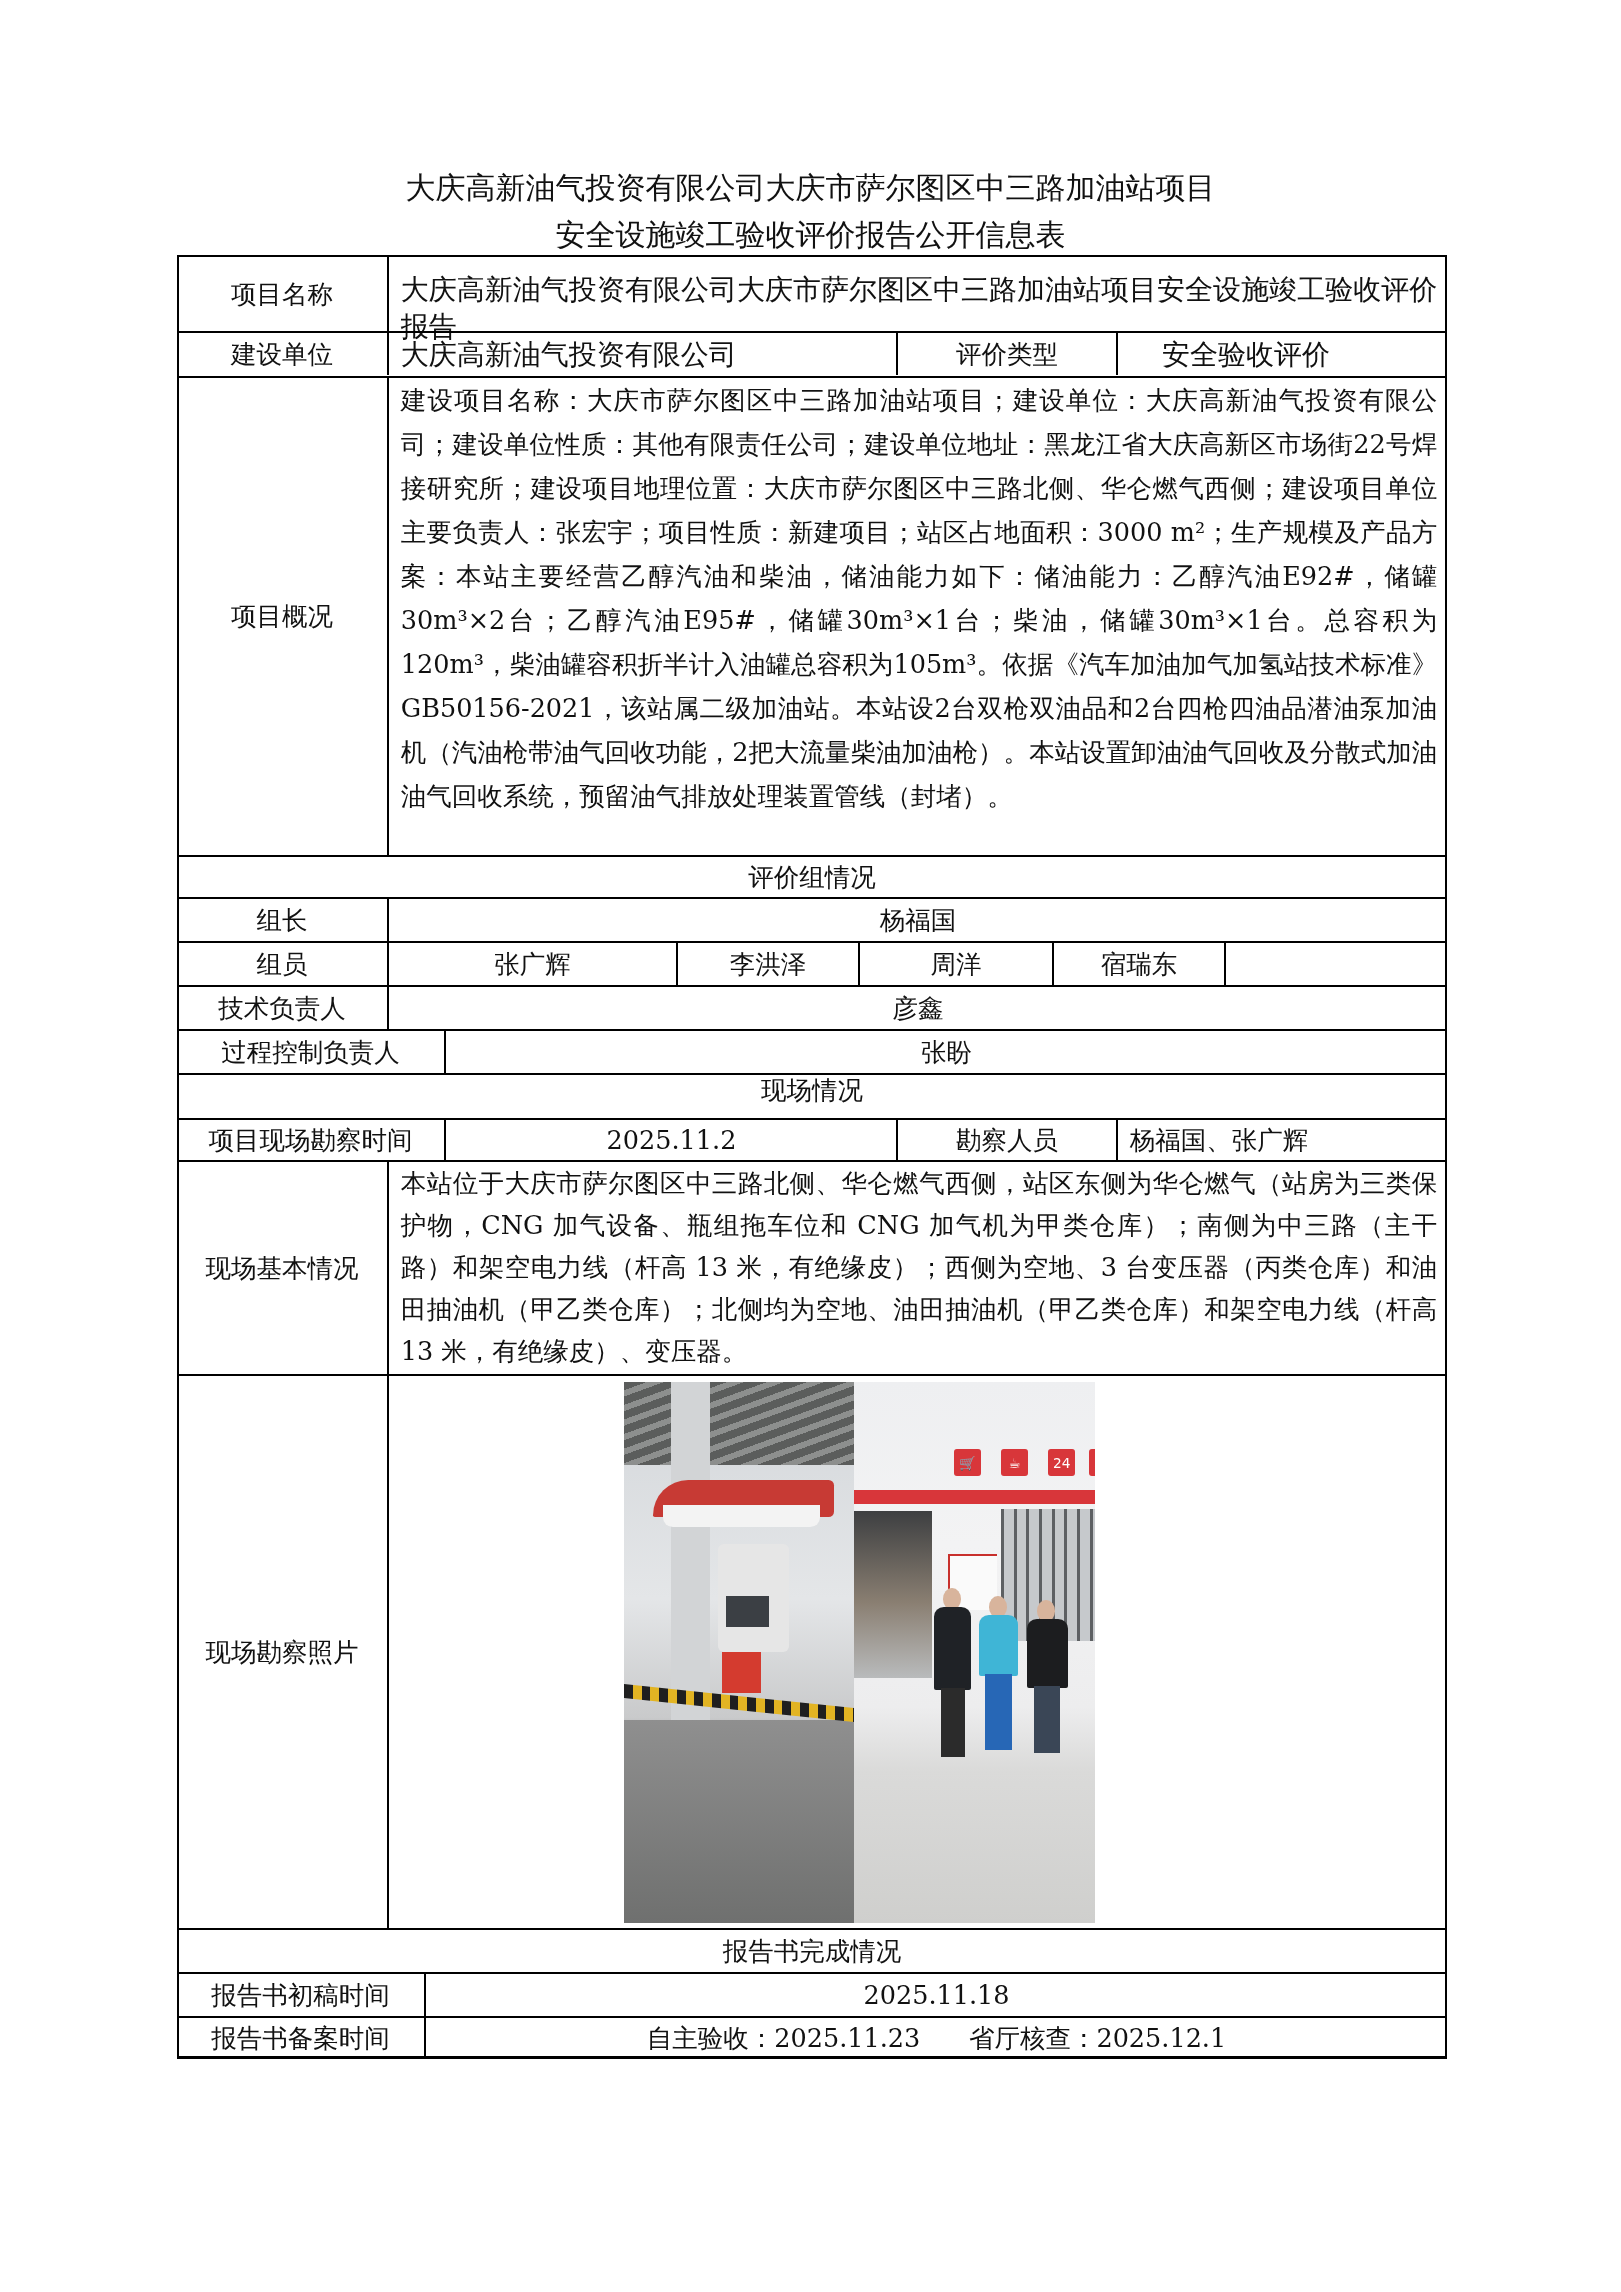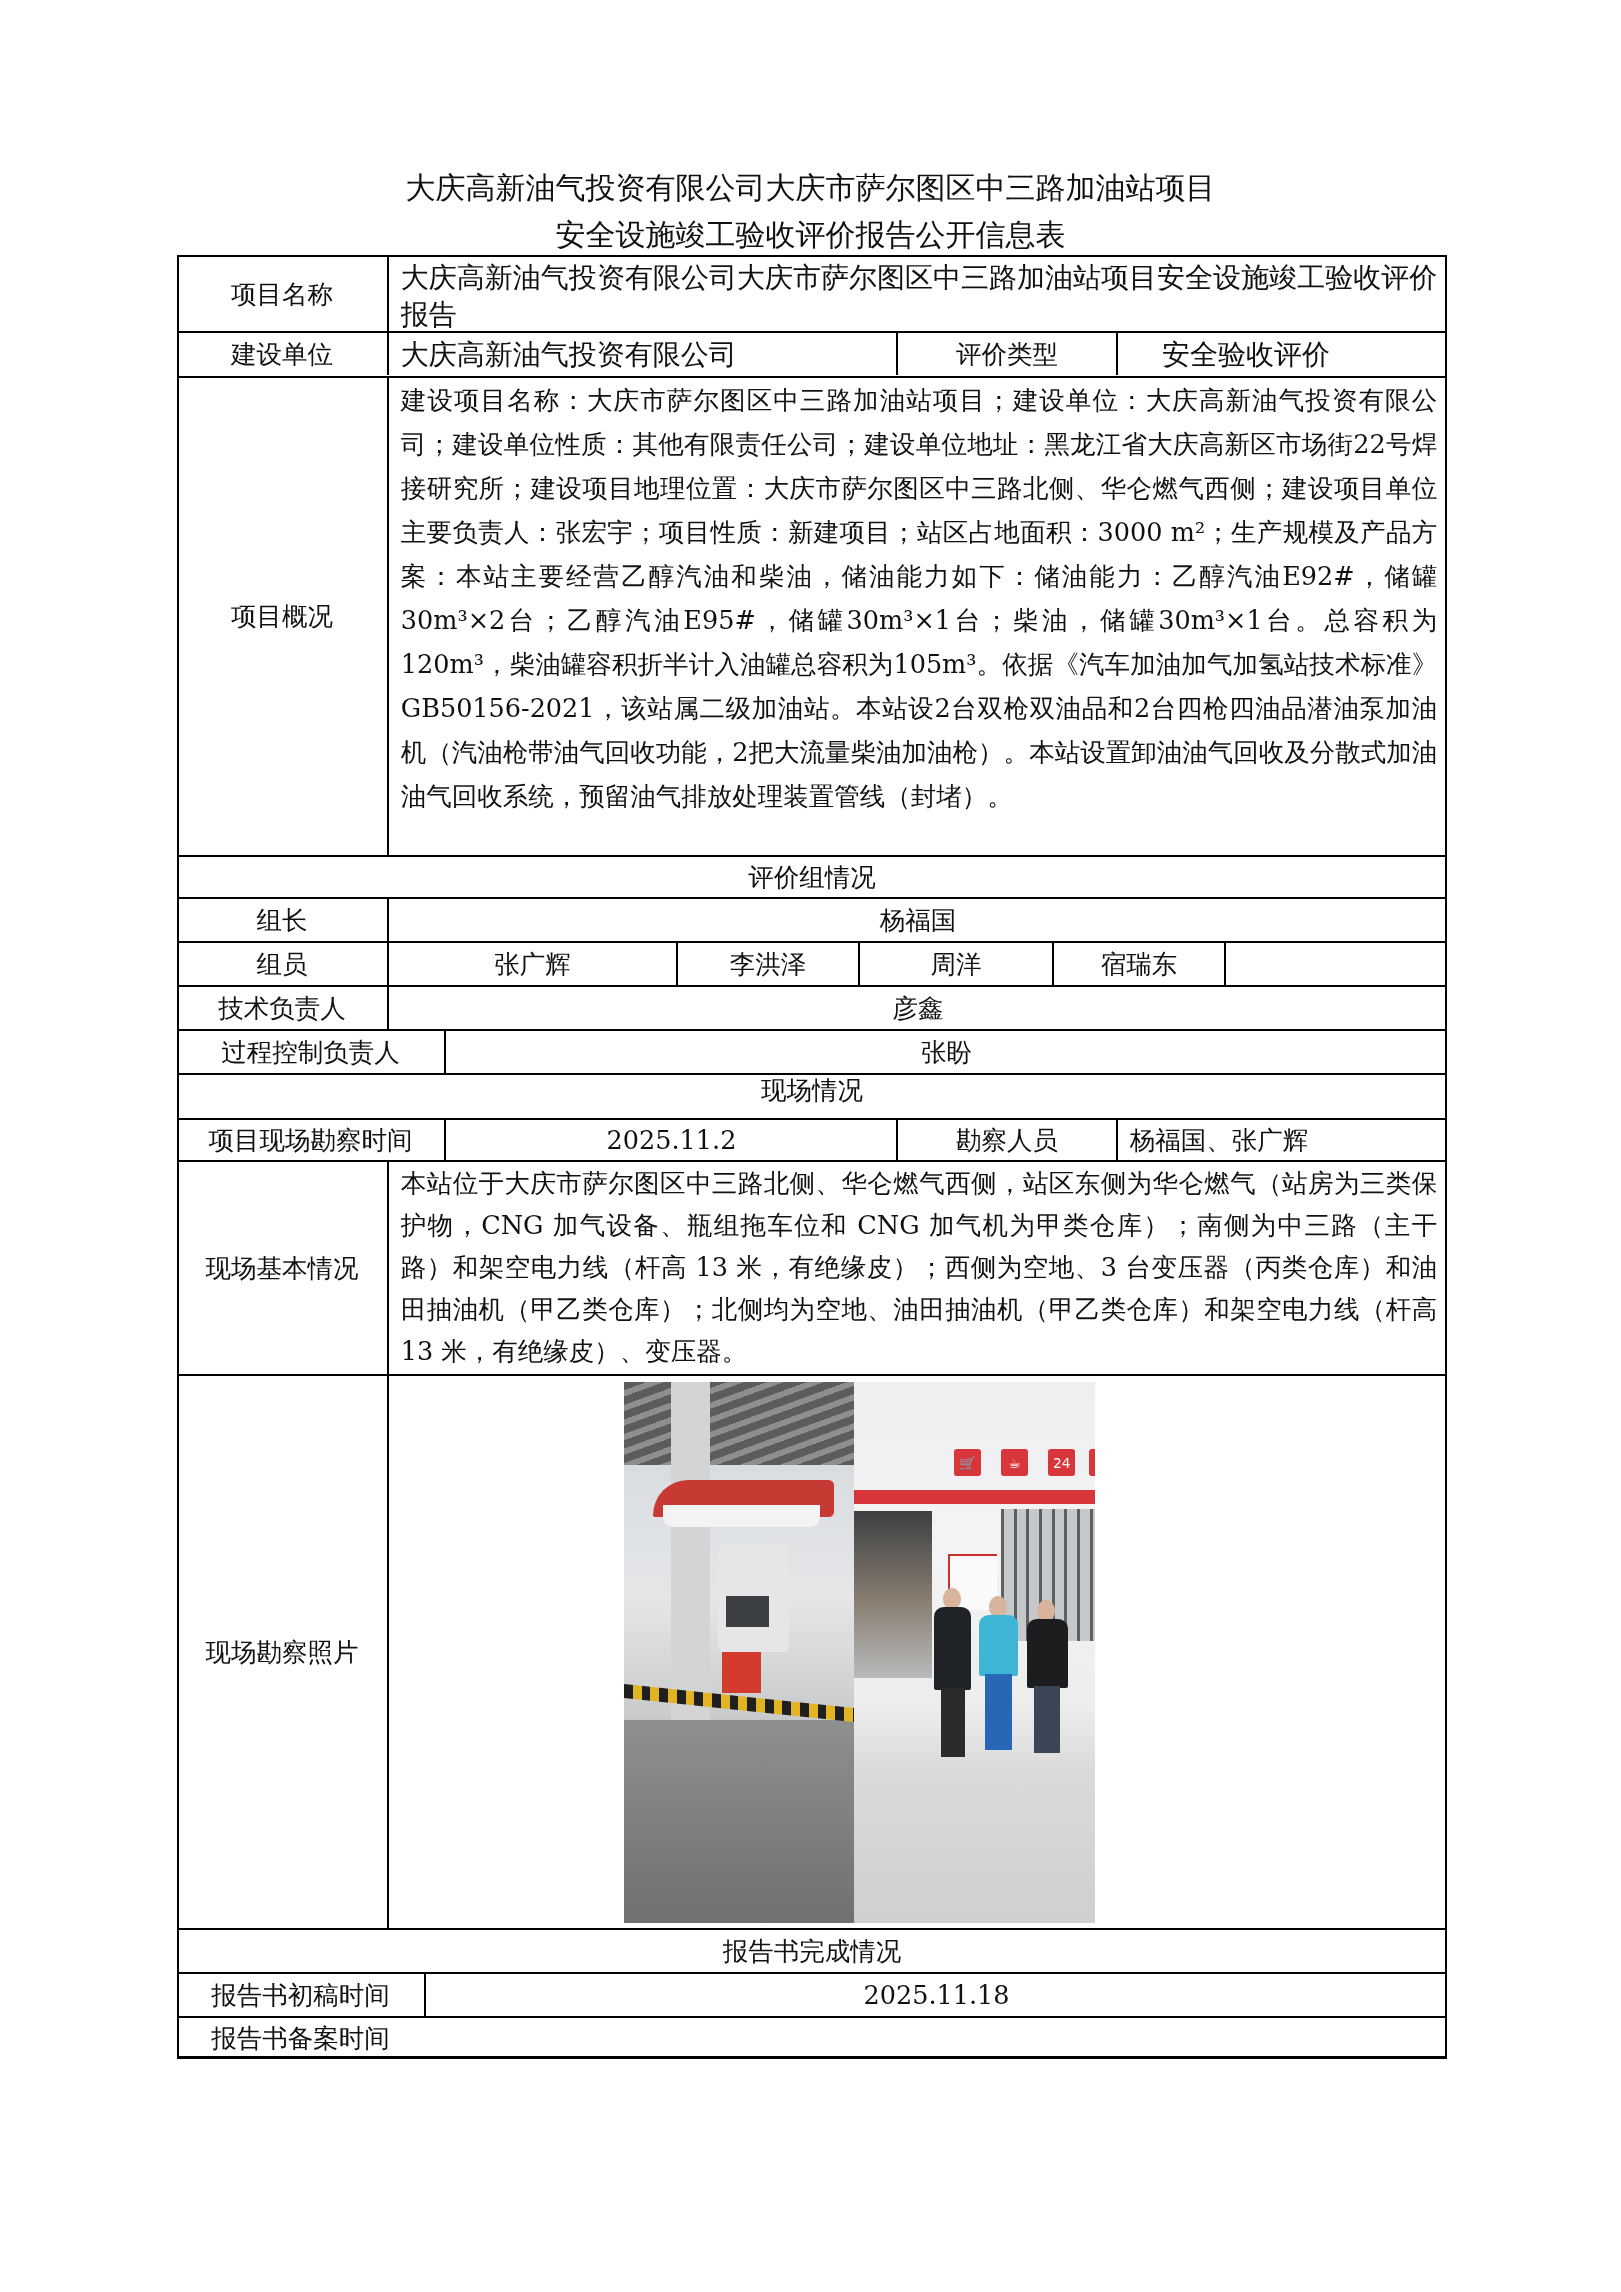--- a/index.html
+++ b/index.html
@@ -56,21 +56,21 @@
 </head>
 <body>
 
 <div class="title t1">大庆高新油气投资有限公司大庆市萨尔图区中三路加油站项目</div>
 <div class="title t2">安全设施竣工验收评价报告公开信息表</div>
 
 <div class="tbl">
 
   <div class="row" style="top:0; height:76px;">
     <div class="cell" style="left:0; width:210px;">项目名称</div>
-    <div class="para" style="left:210px; right:0; line-height:37px; padding-top:2px; font-size:28px;">大庆高新油气投资有限公司大庆市萨尔图区中三路加油站项目安全设施竣工验收评价报告</div>
+    <div class="para" style="left:210px; right:0; line-height:37px; padding-top:14px; font-size:28px;">大庆高新油气投资有限公司大庆市萨尔图区中三路加油站项目安全设施竣工验收评价报告</div>
   </div>
 
   <div class="row" style="top:76px; height:44px;">
     <div class="cell" style="left:0; width:210px;">建设单位</div>
     <div class="cell bl left" style="left:210px; width:510px; font-size:28px;">大庆高新油气投资有限公司</div>
     <div class="cell bl" style="left:719px; width:220px;">评价类型</div>
     <div class="cell bl left" style="left:939px; right:0; font-size:28px;padding-left:44px;">安全验收评价</div>
   </div>
 
   <div class="row" style="top:121px; height:479px;">
@@ -131,20 +131,21 @@
     <div class="cell" style="left:0; right:0;">报告书完成情况</div>
   </div>
 
   <div class="row" style="top:1717px; height:44px;">
     <div class="cell" style="left:0; width:247px;">报告书初稿时间</div>
     <div class="cell bl" style="left:247px; right:0;">2025.11.18</div>
   </div>
 
   <div class="row" style="top:1761px; height:42px;">
     <div class="cell" style="left:0; width:247px;">报告书备案时间</div>
+    <div class="cell bl" style="left:247px; right:0; white-space:pre;">自主验收：2025.11.23      省厅核查：2025.12.1</div>
   </div>
 </div>
 <div class="outer"></div>
 
 <div class="photo-wrap">
   <div class="ph-left">
     <div class="canopy"></div>
     <div class="pillar"></div>
     <div class="pump-hood"></div>
     <div class="pump-hood-w"></div>

